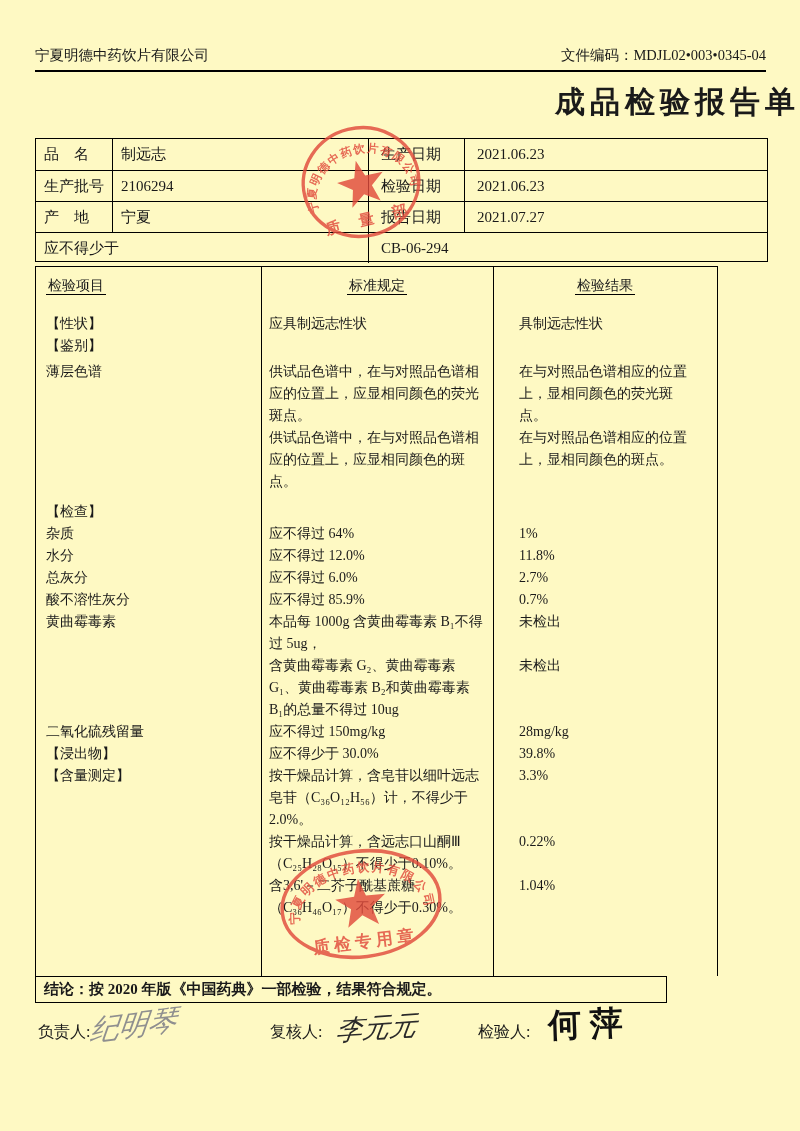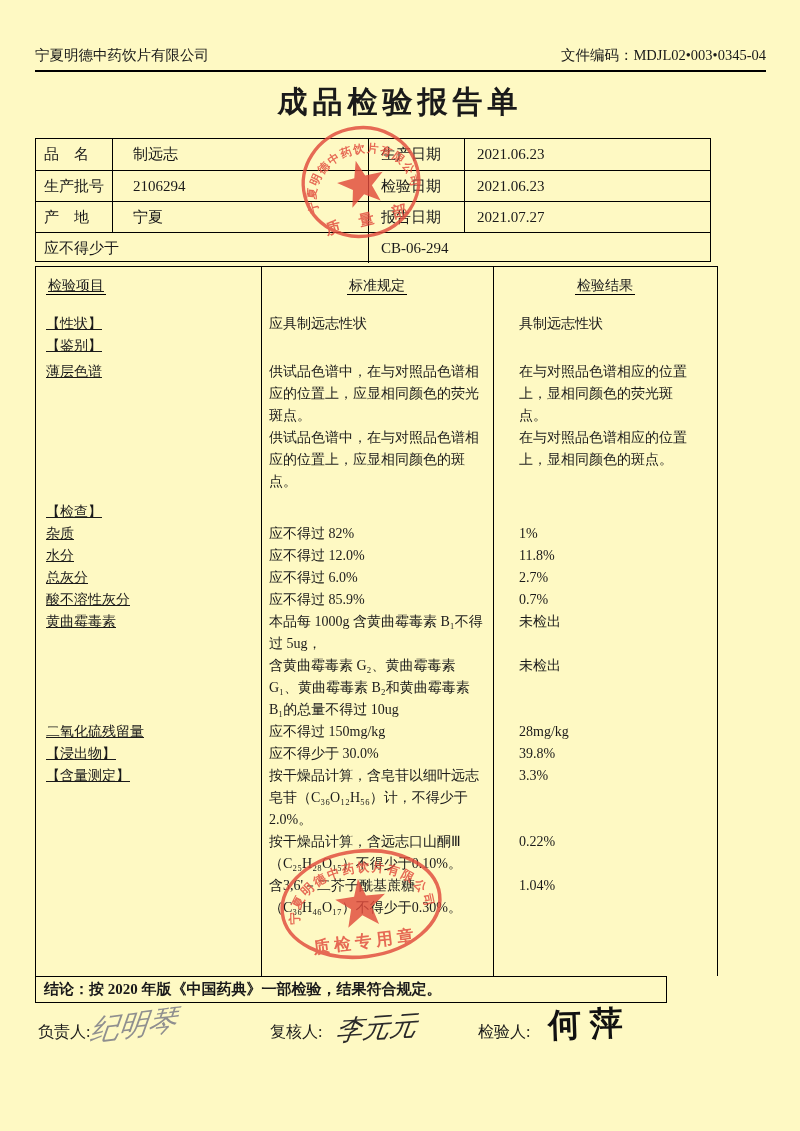--- a/index.html
+++ b/index.html
@@ -9,43 +9,43 @@
     background:#fef9c3; overflow:hidden;
     font-family:"Liberation Serif", serif;
     color:#1a1a1a;
   }
   
   .hdr { position:absolute; left:35px; right:34px; top:46px; height:22px;
          display:flex; justify-content:space-between; align-items:baseline;
          font-size:14.5px; }
   .hdr-rule { position:absolute; left:35px; right:34px; top:70px; height:0;
               border-top:2px solid #000; }
-  .title { position:absolute; left:0; right:0; top:82px; text-align:center;
+  .title { position:absolute; left:0; right:0; top:82px; text-align:right;
            font-size:30px; font-weight:bold; letter-spacing:5px; }
   
-  .info-table { position:absolute; left:35px; top:138px; width:676px; height:124px;
+  .info-table { position:absolute; left:35px; top:138px; width:733px; height:124px;
                 display:grid; grid-template-columns:76px 256px 96px 1fr;
                 grid-template-rows:repeat(4,31px);
                 border:1px solid #000; font-size:15px; }
   .info-table .cell { line-height:30px; white-space:nowrap; overflow:hidden; }
   .info-table .bt { border-top:1px solid #000; }
   .info-table .bl { border-left:1px solid #000; }
   .lab  { padding-left:8px; }
-  .val  { padding-left:20px; }
+  .val  { padding-left:8px; }
   .lab2 { padding-left:12px; }
   .val2 { padding-left:12px; }
   .span2a { grid-column:1 / 3; padding-left:8px; }
   .span2b { grid-column:3 / 5; padding-left:12px; }
   
   .main-table { position:absolute; left:35px; top:266px; width:683px; height:710px;
                 border:1px solid #000; border-bottom:none; font-size:14px; }
   .vline { position:absolute; top:0; bottom:0; width:0; border-left:1px solid #000; }
   .v1 { left:225px; } .v2 { left:457px; }
   .mrow { display:flex; line-height:22px; }
-  .c-item { width:225px; padding-left:10px; flex:none;text-decoration:underline; }
+  .c-item { width:225px; padding-left:10px; flex:none; }
   .c-std  { width:232px; padding:0 8px; flex:none; }
   .c-res  { flex:1; padding:0 26px; }
   .mhead { padding-top:8px; }
   .mhead .c-item span, .mhead .c-std span, .mhead .c-res span {
     border-bottom:1px solid #000; padding:0 2px 1px 2px; }
   .mhead .c-std, .mhead .c-res { text-align:center; }
   .r0 { margin-top:16px; }
   .r2 { margin-top:4px; }
   .r4 { margin-top:8px; }
   
@@ -134,21 +134,21 @@
       <div class="c-std">供试品色谱中，在与对照品色谱相应的位置上，应显相同颜色的斑点。</div>
       <div class="c-res">在与对照品色谱相应的位置上，显相同颜色的斑点。</div>
     </div>
     <div class="mrow r4">
       <div class="c-item">【检查】</div>
       <div class="c-std"></div>
       <div class="c-res"></div>
     </div>
     <div class="mrow">
       <div class="c-item">杂质</div>
-      <div class="c-std">应不得过 82%</div>
+      <div class="c-std">应不得过 64%</div>
       <div class="c-res">1%</div>
     </div>
     <div class="mrow">
       <div class="c-item">水分</div>
       <div class="c-std">应不得过 12.0%</div>
       <div class="c-res">11.8%</div>
     </div>
     <div class="mrow">
       <div class="c-item">总灰分</div>
       <div class="c-std">应不得过 6.0%</div>

